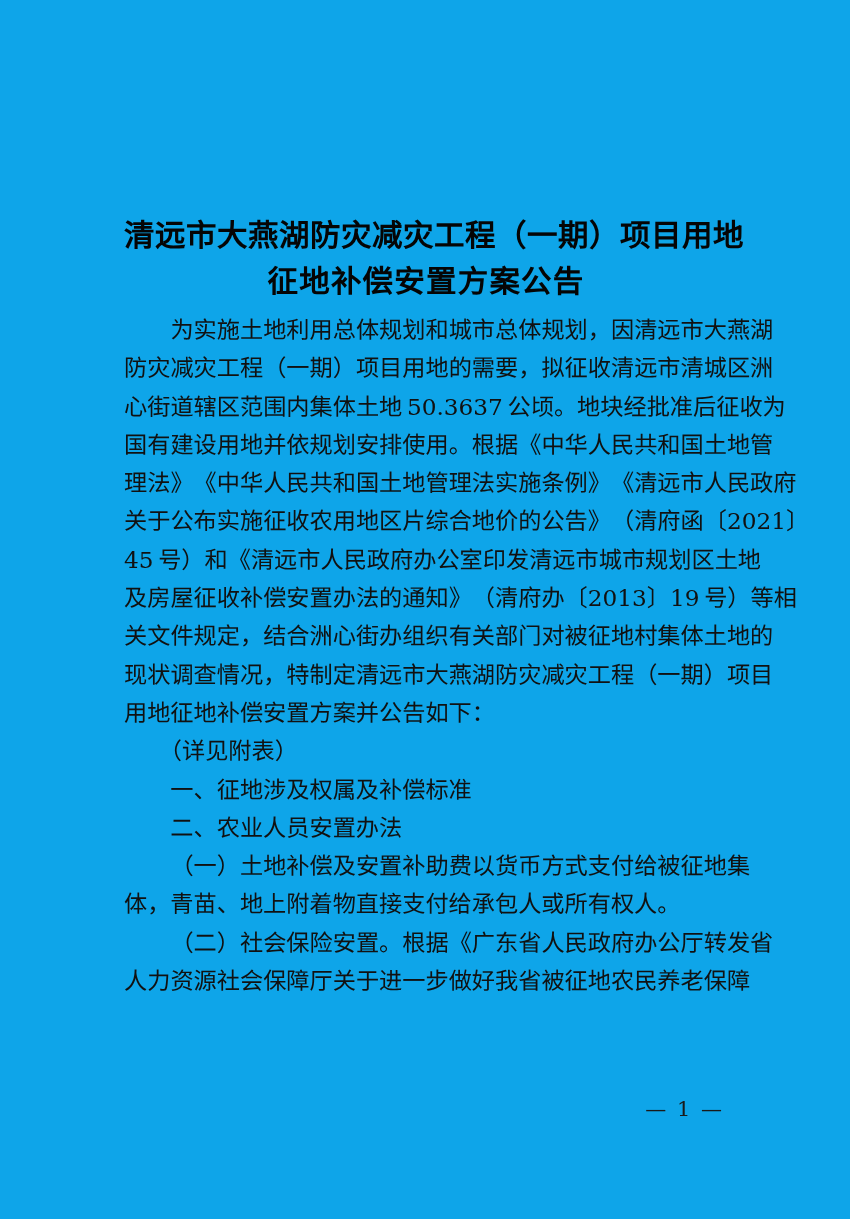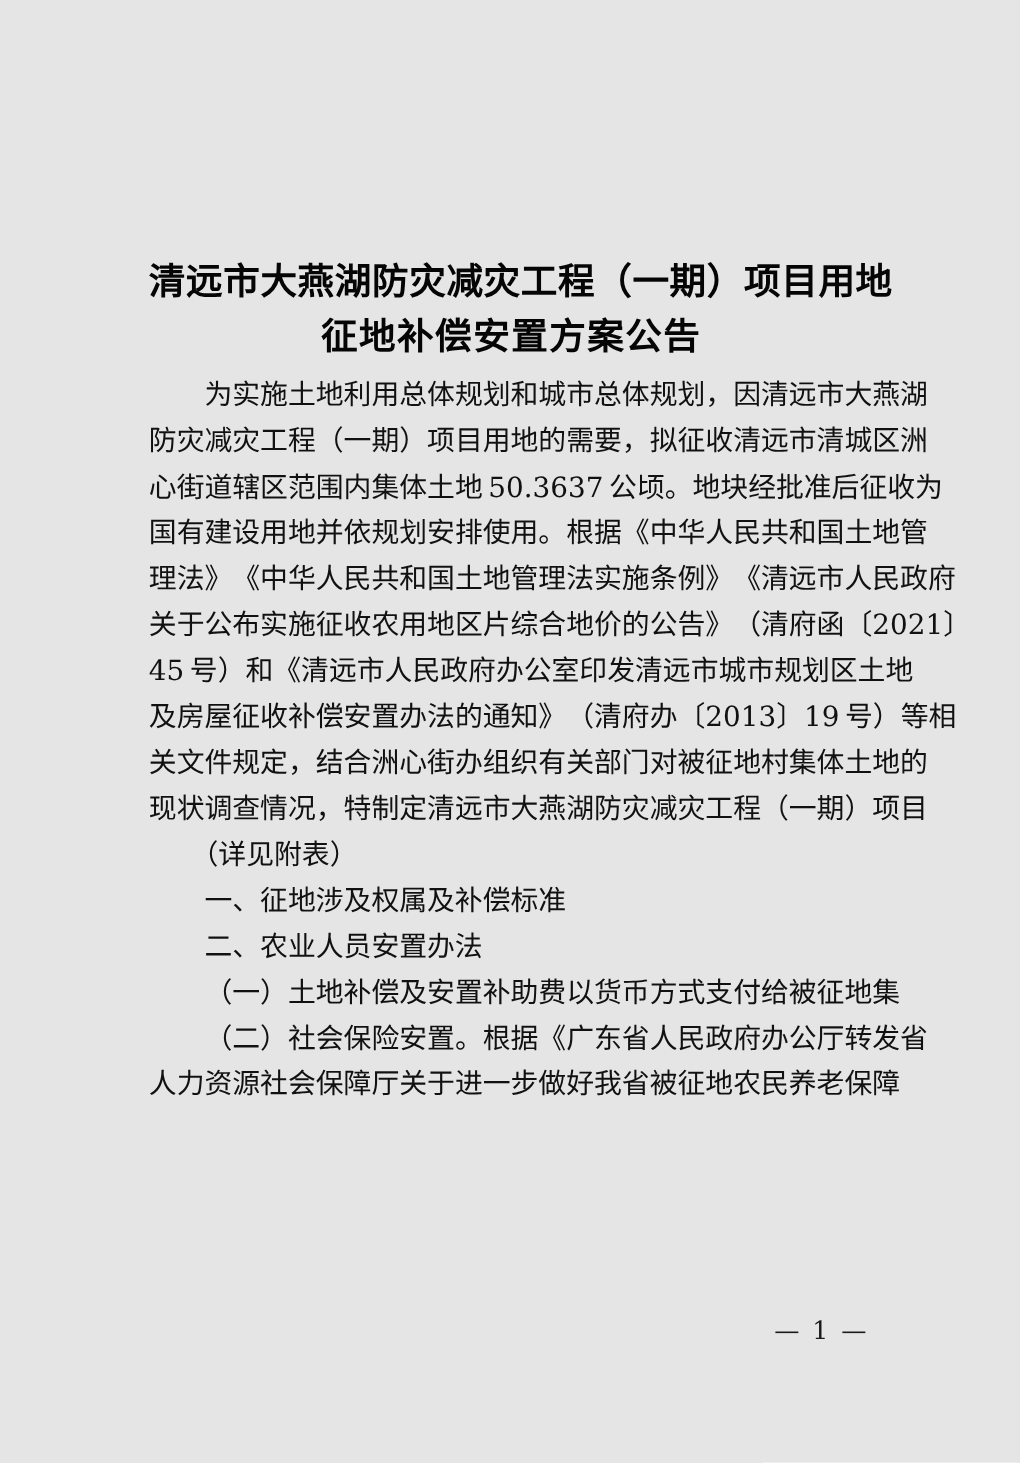--- a/index.html
+++ b/index.html
@@ -12,21 +12,21 @@
   body {
     font-family: "DejaVu Serif", "Liberation Serif", serif;
     color: #000000;
   }
 
   .page {
     position: relative;
     width: 850px;
     height: 1219px;
     margin: 0 auto;
-    background: #e5e5e5;
+    background: #0ea5e9;
     overflow: hidden;
     box-sizing: border-box;
   }
 
   
   .doc-title {
     position: absolute;
     left: 124px;
     top: 192px;
     width: 604px;
@@ -413,20 +413,21 @@
           <span>灾</span>
           <span>工</span>
           <span>程</span>
           <span>（</span>
           <span>一</span>
           <span>期</span>
           <span>）</span>
           <span>项</span>
           <span>目</span>
         </span>
+      <span class="ln">用地征地补偿安置方案并公告如下：</span>
     </p>
 
     <p class="para">
       <span class="ln">　　（详见附表）</span>
     </p>
 
     <p class="para">
       <span class="ln">　　一、征地涉及权属及补偿标准</span>
     </p>
 
@@ -457,20 +458,21 @@
           <span>方</span>
           <span>式</span>
           <span>支</span>
           <span>付</span>
           <span>给</span>
           <span>被</span>
           <span>征</span>
           <span>地</span>
           <span>集</span>
         </span>
+      <span class="ln">体，青苗、地上附着物直接支付给承包人或所有权人。</span>
     </p>
 
     <p class="para">
       <span class="ln just">
           <span>　</span>
           <span>　</span>
           <span>（</span>
           <span>二</span>
           <span>）</span>
           <span>社</span>

